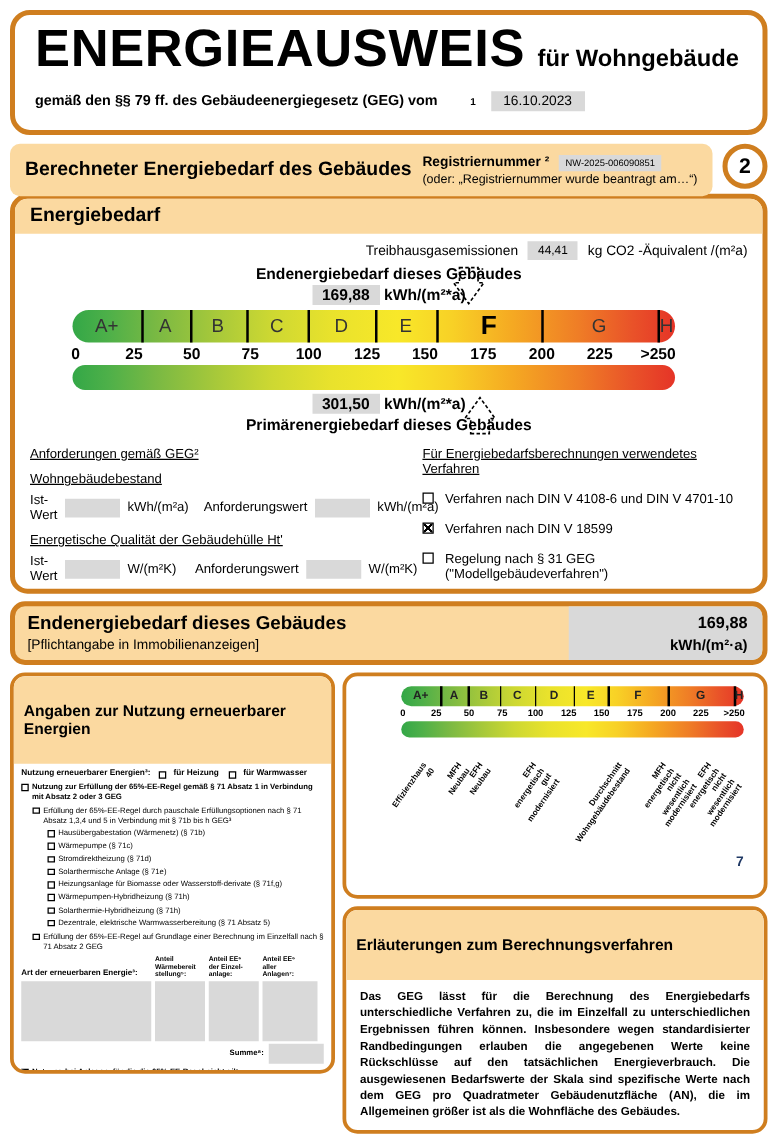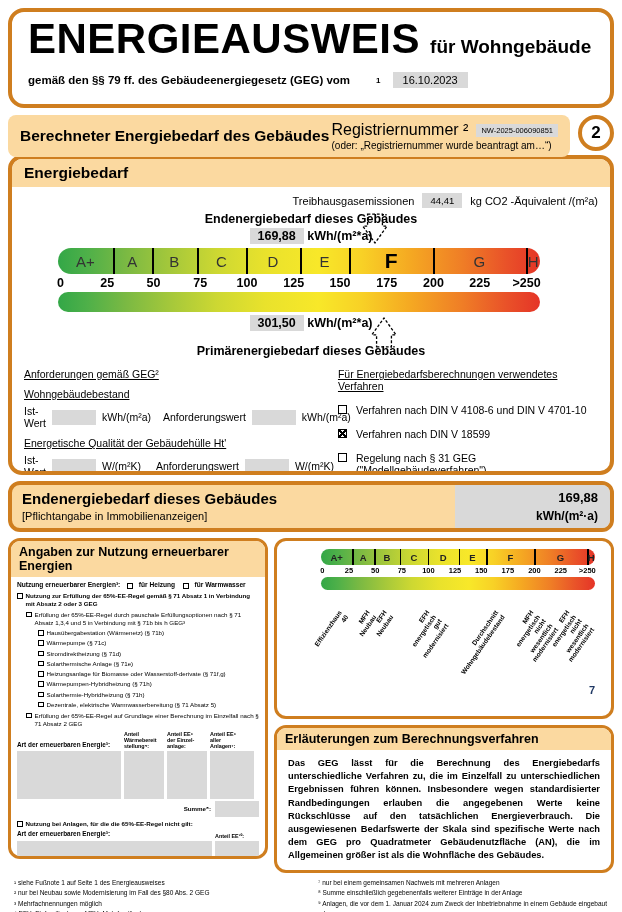--- a/index.html
+++ b/index.html
@@ -17,29 +17,29 @@
   .hdr-subtitle{font-size:19px;font-weight:bold}
   .hdr-law-row{font-size:11.5px;font-weight:bold;margin-top:2px;display:flex;align-items:center}
   .hdr-law-row sup{font-size:8px;margin:0 12px 0 26px}
   .date-box{font-weight:normal;font-size:11px;padding:2px 10px}
 
   
   .row2{display:flex;align-items:flex-start;gap:8px;margin-top:7px;height:34px}
   .section-bar{flex:1;background:var(--tan);border-radius:8px;display:flex;justify-content:space-between;align-items:center;padding:4px 12px;height:42px}
   .section-title{font-weight:bold;font-size:15.5px}
   .reg-top{display:flex;align-items:center;gap:8px}
-  .reg-label{font-weight:normal;font-size:16px}
+  .reg-label{font-weight:bold;font-size:11px}
   .reg-num{font-size:7.5px;padding:2px 5px;font-weight:normal}
   .reg-alt{font-size:10px;margin-top:1px}
   .page-circle{width:36px;height:36px;border:4px solid var(--or);border-radius:50%;display:flex;align-items:center;justify-content:center;font-weight:bold;font-size:17px;background:#fff;flex:none}
 
   
   .panel{border:4px solid var(--or);border-radius:14px;overflow:hidden;background:#fff}
   .panel-head{background:var(--tan);font-weight:bold;font-size:15.5px;padding:5px 12px}
-  .panel-head.sm{font-size:12.5px;padding:4px 8px}
+  .panel-head.sm{font-size:12.5px;padding:21px 8px}
 
   .energy-panel{margin-top:6px;height:320px}
   .energy-body{padding:4px 12px 0;position:relative}
   .emis-row{display:flex;justify-content:flex-end;align-items:center;gap:8px;font-size:11px;margin-top:2px}
   .emis-val{font-size:9.5px;padding:2px 8px}
   .center-label{text-align:center;font-size:12.5px}
   .center-label .val{font-weight:bold;padding:1px 8px}
 
   .scalewrap{margin:4px 58px 0 34px;position:relative}
   .lbar{height:26px;border-radius:13px;background:var(--grd);position:relative}
@@ -212,21 +212,21 @@
             <span class="st" style="left: 87.5%;">225</span>
             <span class="st" style="left: 97.2%;">&gt;250</span>
           </div>
           <div class="grad"></div>
         </div>
 
       <div class="center-label" style="margin-top:3px">
         <span class="graybox val">301,50</span>
         <span class="bold">kWh/(m²*a)</span>
       </div>
-      <div class="center-label bold" style="margin-top:13px">Primärenergiebedarf dieses Gebäudes</div>
+      <div class="center-label bold" style="margin-top:2px">Primärenergiebedarf dieses Gebäudes</div>
 
       <div class="req-cols">
         <div class="req-left">
           <div class="h-bu">Anforderungen gemäß GEG²</div>
           <div class="h-u">Wohngebäudebestand</div>
           <div class="req-row">
             <span>Ist-Wert</span>
             <span class="inbox"></span>
             <span>kWh/(m²a)</span>
             <span class="gap"></span>

